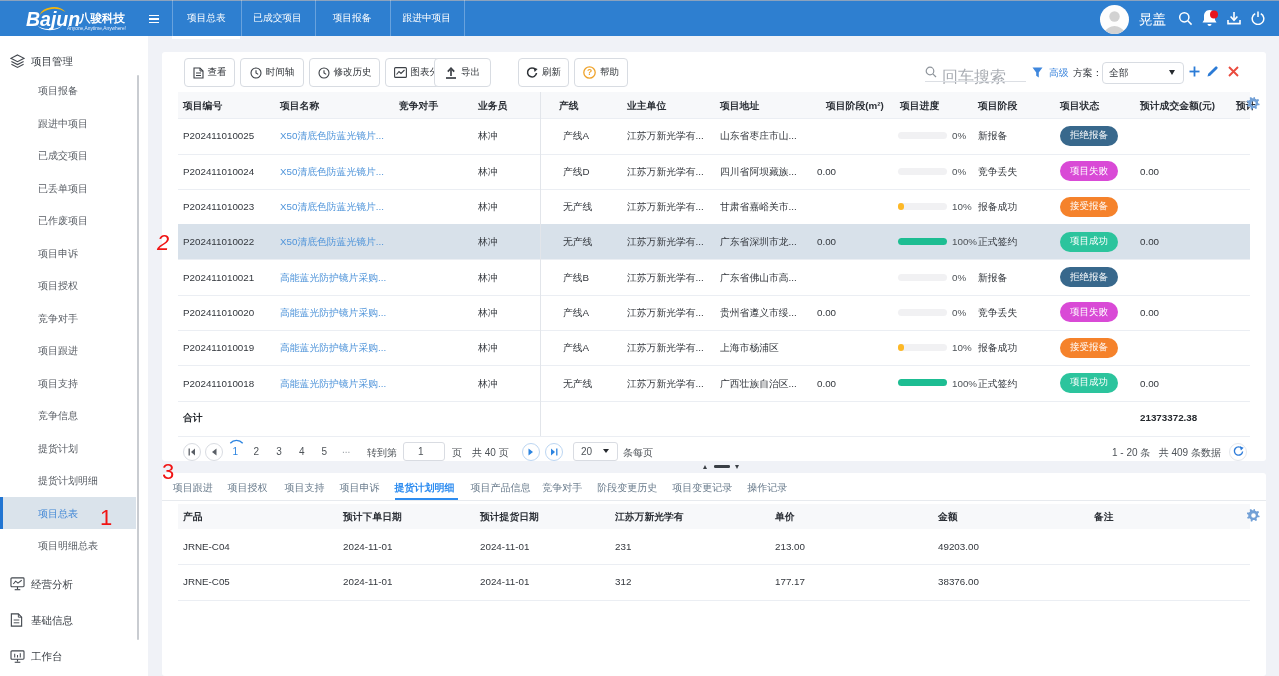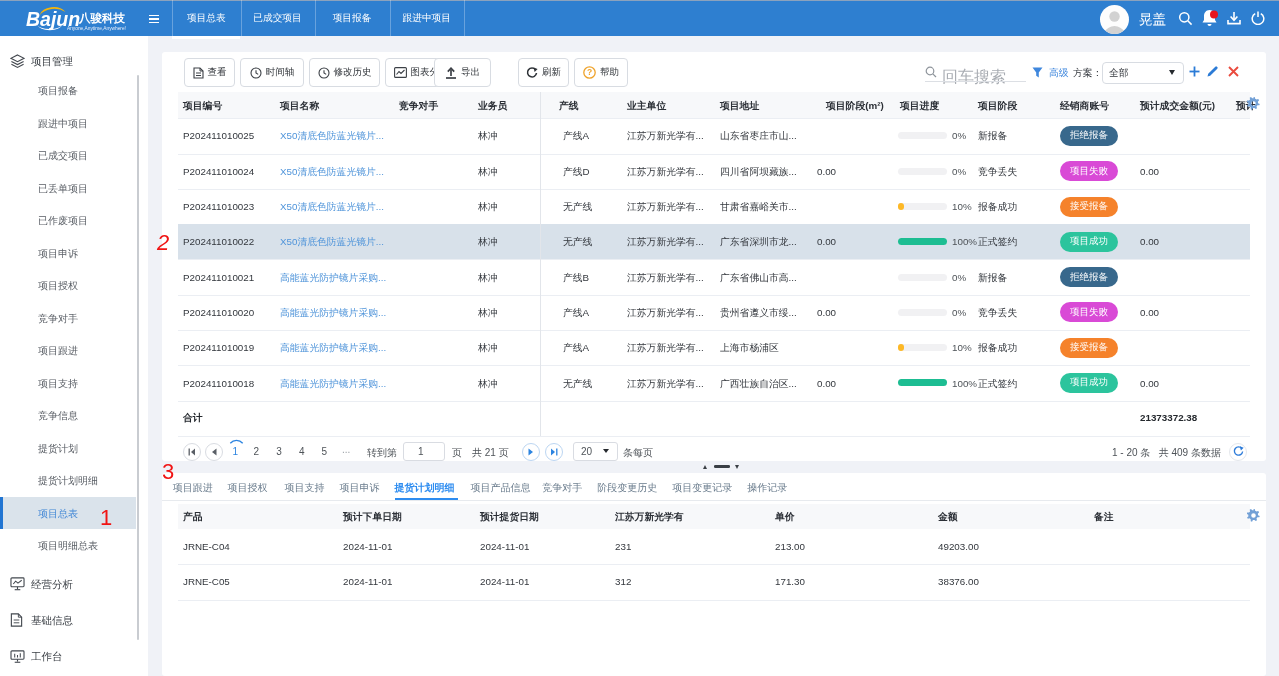--- a/index.html
+++ b/index.html
@@ -213,21 +213,21 @@
 <div class="hcell" style="left:183px;top:99.8px">项目编号</div>
 <div class="hcell" style="left:280px;top:99.8px">项目名称</div>
 <div class="hcell" style="left:399px;top:99.8px">竞争对手</div>
 <div class="hcell" style="left:478px;top:99.8px">业务员</div>
 <div class="hcell" style="left:559px;top:99.8px">产线</div>
 <div class="hcell" style="left:627px;top:99.8px">业主单位</div>
 <div class="hcell" style="left:720px;top:99.8px">项目地址</div>
 <div class="hcell" style="left:826px;top:99.8px">项目阶段(m²)</div>
 <div class="hcell" style="left:900px;top:99.8px">项目进度</div>
 <div class="hcell" style="left:978px;top:99.8px">项目阶段</div>
-<div class="hcell" style="left:1060px;top:99.8px">经销商账号</div>
+<div class="hcell" style="left:1060px;top:99.8px">项目状态</div>
 <div class="hcell" style="left:1140px;top:99.8px">预计成交金额(元)</div>
 <div class="hcell" style="left:1236px;top:99.8px">预计</div>
 <div class="abs" style="left:1247px;top:97px">
     <svg width="13" height="13" viewBox="0 0 16 16">
       <path fill="#72a0d6" d="M8 0 L9.5 0 L10 2.2 A6 6 0 0 1 11.6 3.1 L13.8 2.4 L14.9 4.1 L13.3 5.8 A6 6 0 0 1 13.6 7.6 L15.7 8.6 L15.2 10.3 L12.9 10.3 A6 6 0 0 1 11.7 11.7 L12.3 13.9 L10.8 14.9 L9.1 13.4 A6 6 0 0 1 7.3 13.6 L6.2 15.6 L4.5 15.1 L4.6 12.8 A6 6 0 0 1 3.2 11.5 L1 12 L0.1 10.4 L1.8 8.9 A6 6 0 0 1 1.6 7.1 L-0.4 6 L0.2 4.3 L2.5 4.4 A6 6 0 0 1 3.8 3 L3.3 0.8 L4.9 0 L6.4 1.6 A6 6 0 0 1 8.2 1.5 Z M8 5.2 A2.8 2.8 0 1 0 8 10.8 A2.8 2.8 0 0 0 8 5.2 Z"></path>
     </svg>
   </div>
 <div class="cell" style="left:183px;top:130.4px">P202411010025</div>
 <div class="cell link" style="left:280px;top:130.4px">X50清底色防蓝光镜片...</div>
 <div class="cell" style="left:478px;top:130.4px">林冲</div>
@@ -351,21 +351,21 @@
 <div class="pgn" style="left:232.5px;top:446px;color:#2c84e0">1</div>
 <div class="pgn" style="left:253.5px;top:446px">2</div>
 <div class="pgn" style="left:276.2px;top:446px">3</div>
 <div class="pgn" style="left:298.9px;top:446px">4</div>
 <div class="pgn" style="left:321.6px;top:446px">5</div>
 <div class="pgn" style="left:342px;top:444px;color:#9aa0a6">...</div>
 <div class="pgn" style="left:367px;top:446px">转到第</div>
 <div class="abs" style="left:403px;top:441.6px;width:42px;height:19px;border:1px solid #d9dce2;border-radius:3px;background:#fff"></div>
 <div class="pgn" style="left:418px;top:446px">1</div>
 <div class="pgn" style="left:452px;top:446px">页</div>
-<div class="pgn" style="left:472px;top:446px">共 21 页</div>
+<div class="pgn" style="left:472px;top:446px">共 40 页</div>
 <div class="pgc" style="left:522px;top:442.6px;border-color:#bcd6f2">
     <svg width="6" height="8" viewBox="0 0 6 8">
       <path d="M0.5 0.5 L5 4 L0.5 7.5 Z" fill="#2c84e0"></path>
     </svg>
   </div>
 <div class="pgc" style="left:545px;top:442.6px;border-color:#bcd6f2">
     <svg width="8" height="8" viewBox="0 0 8 8">
       <path d="M1 0.5 L5 4 L1 7.5 Z" fill="#2c84e0"></path>
       <line x1="6.8" y1="0.5" x2="6.8" y2="7.5" stroke="#2c84e0" stroke-width="1.3"></line>
     </svg>
@@ -414,17 +414,17 @@
 <div class="cell" style="left:343px;top:540.8px">2024-11-01</div>
 <div class="cell" style="left:480px;top:540.8px">2024-11-01</div>
 <div class="cell" style="left:615px;top:540.8px">231</div>
 <div class="cell" style="left:775px;top:540.8px">213.00</div>
 <div class="cell" style="left:938px;top:540.8px">49203.00</div>
 <div class="rowline" style="top:564.0px"></div>
 <div class="cell" style="left:183px;top:576.2px">JRNE-C05</div>
 <div class="cell" style="left:343px;top:576.2px">2024-11-01</div>
 <div class="cell" style="left:480px;top:576.2px">2024-11-01</div>
 <div class="cell" style="left:615px;top:576.2px">312</div>
-<div class="cell" style="left:775px;top:576.2px">171.30</div>
+<div class="cell" style="left:775px;top:576.2px">177.17</div>
 <div class="cell" style="left:938px;top:576.2px">38376.00</div>
 <div class="rowline" style="top:599.5px"></div>
 <div class="ann" style="left:100px;top:505px;font-size:22px">1</div>
 <div class="ann" style="left:157px;top:230px;font-size:22px;font-style:italic">2</div>
 <div class="ann" style="left:162px;top:459px;font-size:22px">3</div>
 </body></html>

